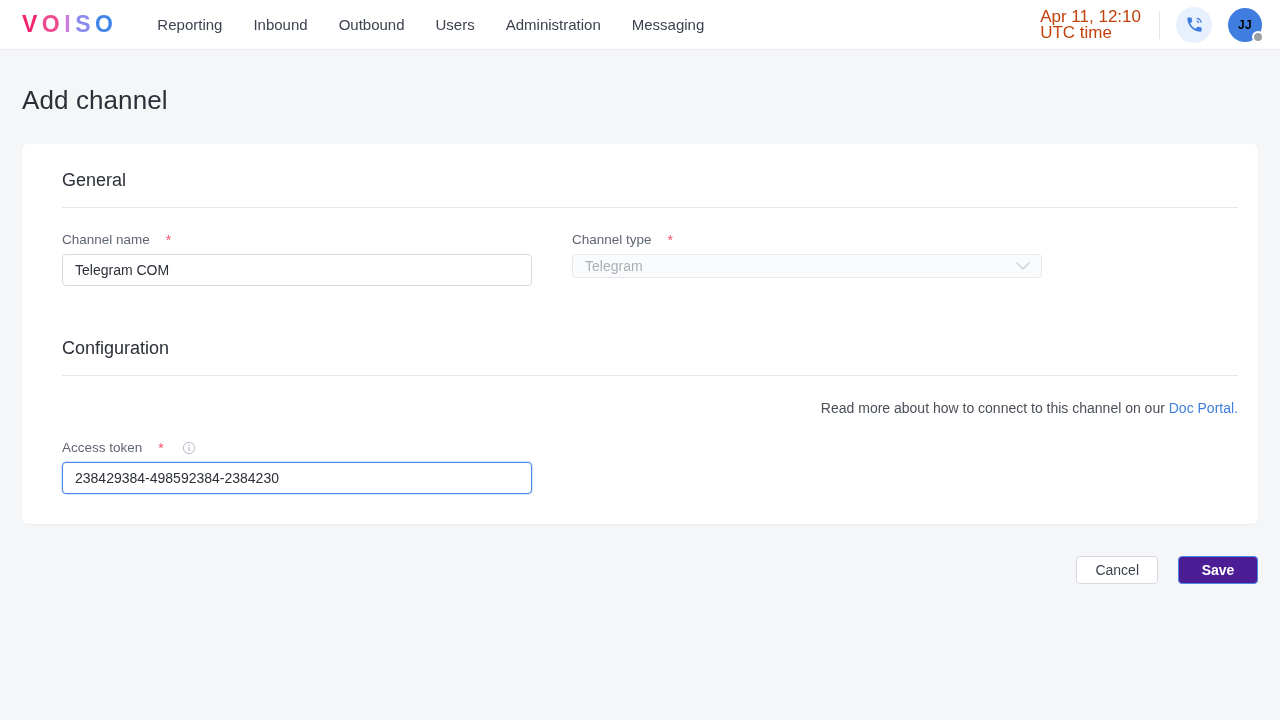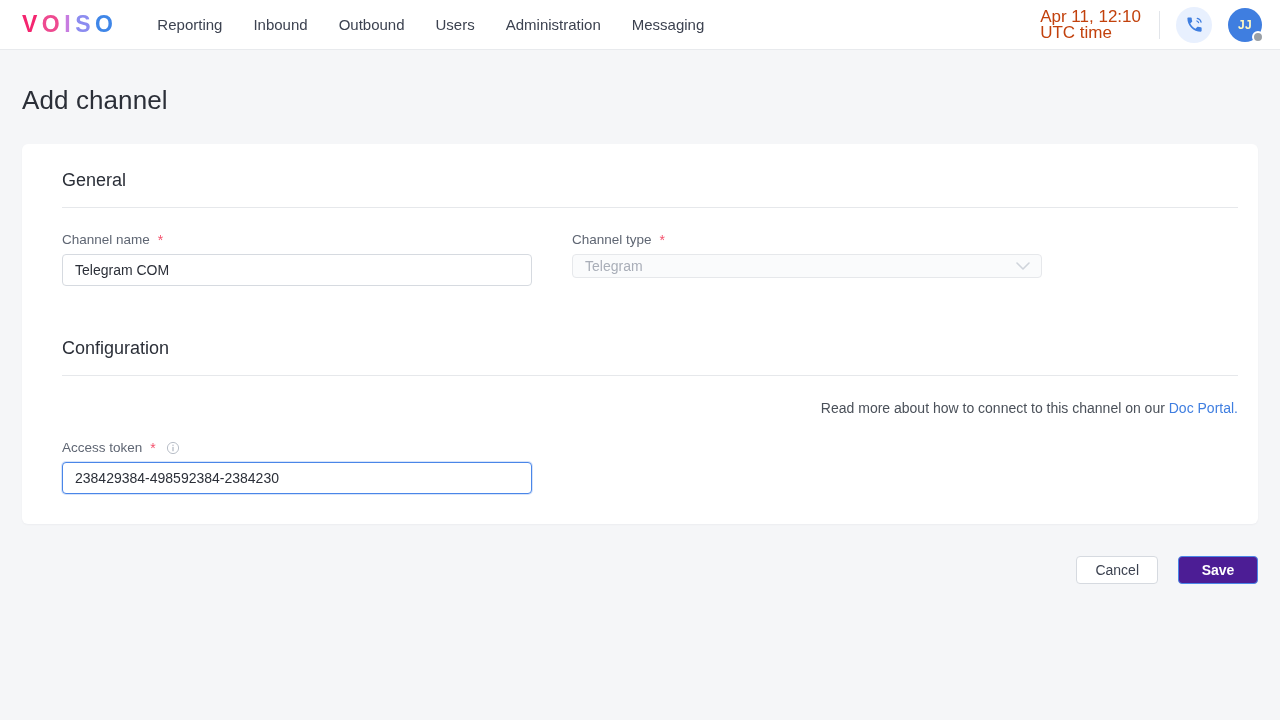--- a/index.html
+++ b/index.html
@@ -93,21 +93,21 @@
     position: relative;
     margin-left: 16px;
     width: 34px;
     height: 34px;
   }
   .avatar {
     width: 34px;
     height: 34px;
     border-radius: 50%;
     background: #3f7ee0;
-    color: #fef9c3;
+    color: #000000;
     font-size: 12px;
     font-weight: 700;
     display: flex;
     align-items: center;
     justify-content: center;
     letter-spacing: 0.3px;
     cursor: pointer;
   }
   .avatar-status {
     position: absolute;
@@ -160,21 +160,21 @@
     width: 470px;
   }
   .field + .field { margin-left: 40px; }
 
   .field-label {
     font-size: 13.5px;
     color: #5f6673;
     margin-bottom: 7px;
     display: flex;
     align-items: center;
-    gap: 8px;
+    gap: 16px;
   }
   .req { color: #f4516c; font-size: 14px; line-height: 1; }
 
   .info-icon {
     width: 14px;
     height: 14px;
     display: inline-flex;
     margin-left: 2px;
   }
 

